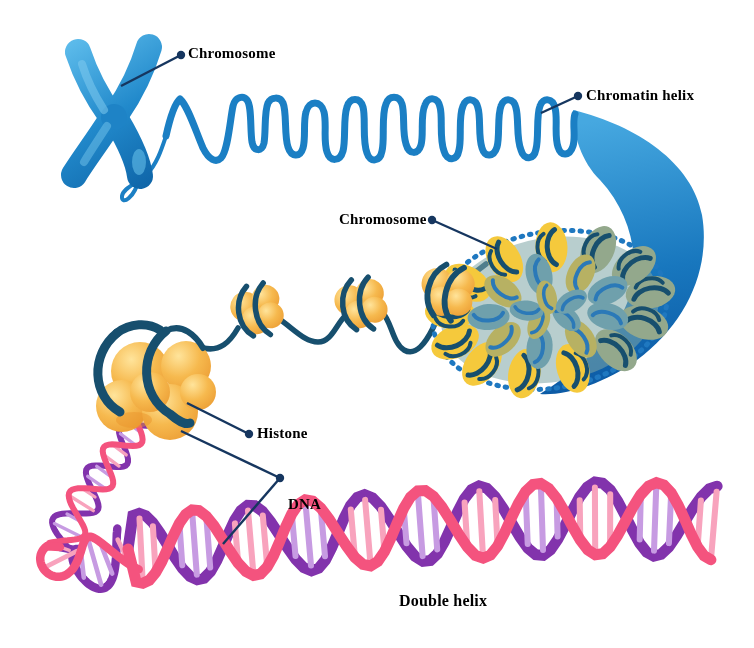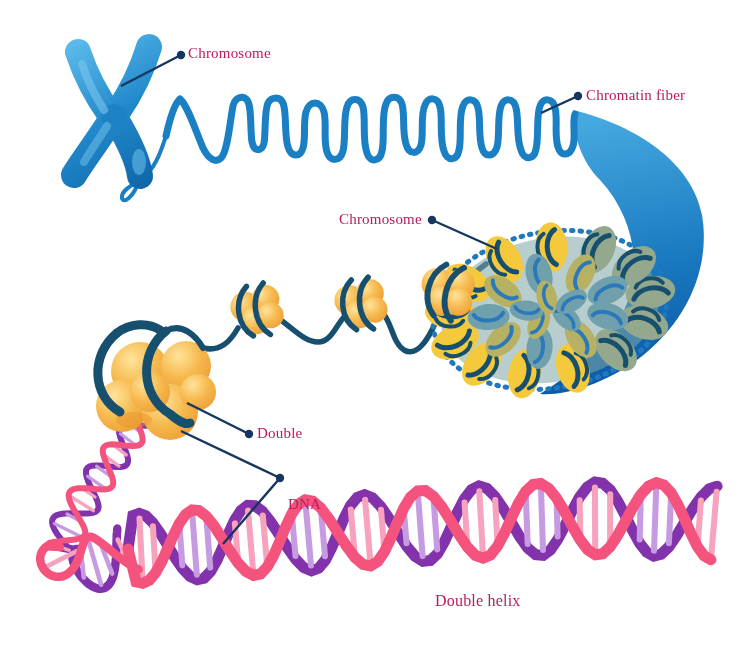--- a/index.html
+++ b/index.html
@@ -1,21 +1,21 @@
 <!DOCTYPE html>
 <html><head>
 <meta charset="utf-8">
 <style>
   html,body{margin:0;padding:0;background:#ffffff;}
   .canvas{position:relative;width:754px;height:648px;background:#ffffff;overflow:hidden;
           font-family:"Liberation Serif",serif;}
   .canvas svg{position:absolute;left:0;top:0;}
-  .label{position:absolute;font-weight:400;font-size:15px;color:#be185d;white-space:nowrap;
+  .label{position:absolute;font-weight:700;font-size:15px;color:#000000;white-space:nowrap;
          letter-spacing:.2px;}
-  .label.big{font-size:16px;margin-left:36px;}
+  .label.big{font-size:16px;}
 </style>
 </head>
 <body>
 
 <div class="canvas">
 
 <svg id="art" width="754" height="648" viewBox="0 0 754 648" xmlns="http://www.w3.org/2000/svg">
   <defs>
     <linearGradient id="gradChromo" gradientUnits="userSpaceOnUse" x1="70" y1="45" x2="160" y2="185">
       <stop offset="0" stop-color="#5BBAEA"></stop>
@@ -299,19 +299,19 @@
   <g fill="#16365F">
     <circle cx="181" cy="55" r="4.2"></circle>
     <circle cx="578" cy="96" r="4.2"></circle>
     <circle cx="432" cy="220" r="4.2"></circle>
     <circle cx="249" cy="434" r="4.2"></circle>
     <circle cx="280" cy="478" r="4.2"></circle>
   </g>
 </svg>
 
 <div class="label" style="left:188px;top:45px">Chromosome</div>
-<div class="label" style="left:586px;top:87px">Chromatin fiber</div>
+<div class="label" style="left:586px;top:87px">Chromatin helix</div>
 <div class="label" style="left:339px;top:211px">Chromosome</div>
-<div class="label" style="left:257px;top:425px">Double</div>
+<div class="label" style="left:257px;top:425px">Histone</div>
 <div class="label" style="left:288px;top:496px">DNA</div>
 <div class="label big" style="left:399px;top:592px">Double helix</div>
 
 </div>
 
 </body></html>

